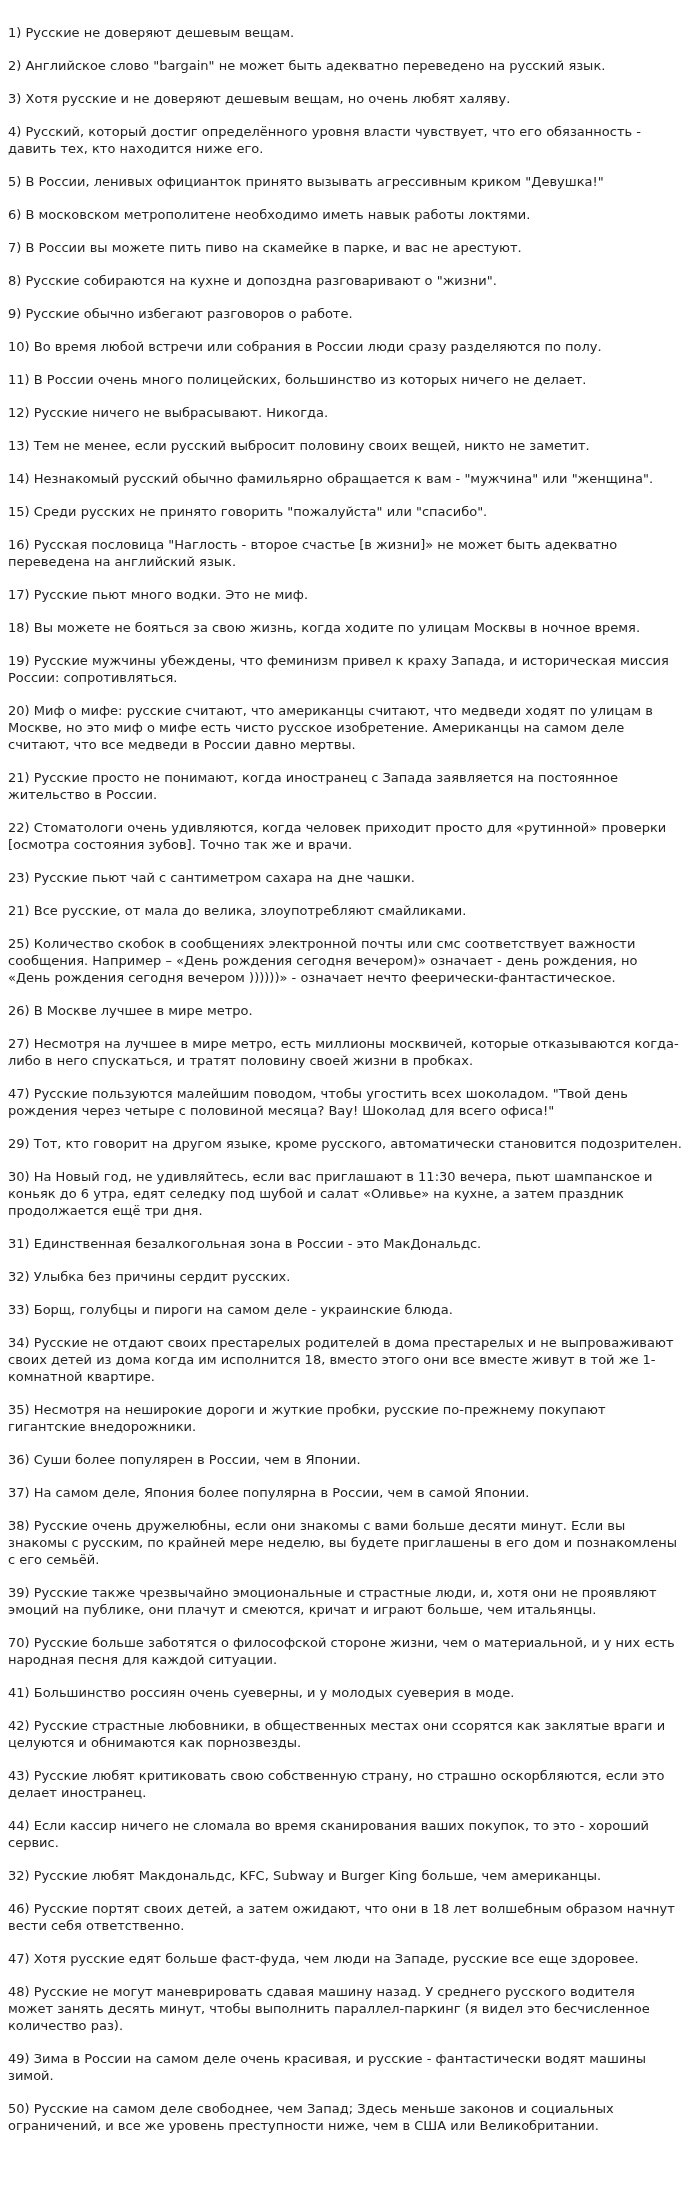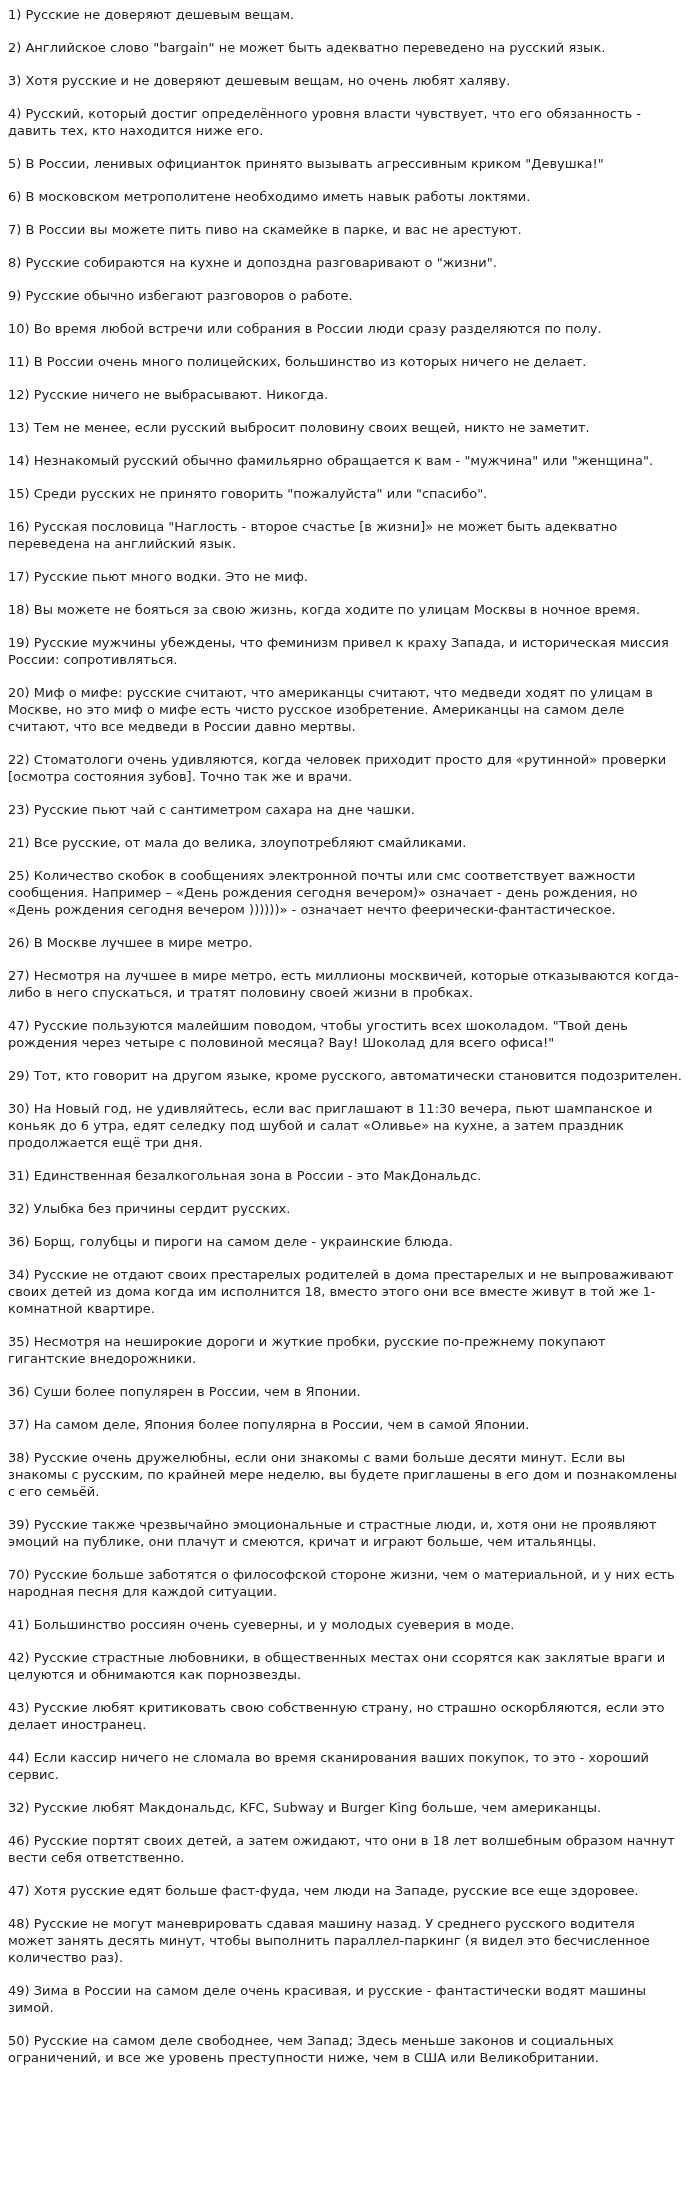--- a/index.html
+++ b/index.html
@@ -4,21 +4,21 @@
 <style>
   html, body {
     margin: 0;
     padding: 0;
     background: #ffffff;
   }
   .page {
     width: 700px;
     min-height: 2200px;
     box-sizing: border-box;
-    padding: 6px 10px 12px 8px;
+    padding: 24px 10px 12px 8px;
     background: #ffffff;
     font-family: "DejaVu Sans", "Liberation Sans", sans-serif;
     color: #222222;
   }
   .item {
     margin: 0 0 16px 0;
     font-size: 13px;
     line-height: 17px;
     max-width: 674px;
     white-space: normal;
@@ -64,20 +64,21 @@
   <p class="item">16) Русская пословица "Наглость - второе счастье [в жизни]» не может быть адекватно переведена на английский язык.</p>
 
   <p class="item">17) Русские пьют много водки. Это не миф.</p>
 
   <p class="item">18) Вы можете не бояться за свою жизнь, когда ходите по улицам Москвы в ночное время.</p>
 
   <p class="item">19) Русские мужчины убеждены, что феминизм привел к краху Запада, и историческая миссия России: сопротивляться.</p>
 
   <p class="item">20) Миф о мифе: русские считают, что американцы считают, что медведи ходят по улицам в Москве, но это миф о мифе есть чисто русское изобретение. Американцы на самом деле считают, что все медведи в России давно мертвы.</p>
 
+  <p class="item">21) Русские просто не понимают, когда иностранец с Запада заявляется на постоянное жительство в России.</p>
 
   <p class="item">22) Стоматологи очень удивляются, когда человек приходит просто для «рутинной» проверки [осмотра состояния зубов]. Точно так же и врачи.</p>
 
   <p class="item">23) Русские пьют чай с сантиметром сахара на дне чашки.</p>
 
   <p class="item">21) Все русские, от мала до велика, злоупотребляют смайликами.</p>
 
   <p class="item">25) Количество скобок в сообщениях электронной почты или смс соответствует важности сообщения. Например – «День рождения сегодня вечером)» означает - день рождения, но «День рождения сегодня вечером ))))))» - означает нечто феерически-фантастическое.</p>
 
   <p class="item">26) В Москве лучшее в мире метро.</p>
@@ -87,21 +88,21 @@
   <p class="item">47) Русские пользуются малейшим поводом, чтобы угостить всех шоколадом. "Твой день рождения через четыре с половиной месяца? Вау! Шоколад для всего офиса!"</p>
 
   <p class="item">29) Тот, кто говорит на другом языке, кроме русского, автоматически становится подозрителен.</p>
 
   <p class="item">30) На Новый год, не удивляйтесь, если вас приглашают в 11:30 вечера, пьют шампанское и коньяк до 6 утра, едят селедку под шубой и салат «Оливье» на кухне, а затем праздник продолжается ещё три дня.</p>
 
   <p class="item">31) Единственная безалкогольная зона в России - это МакДональдс.</p>
 
   <p class="item">32) Улыбка без причины сердит русских.</p>
 
-  <p class="item">36) Борщ, голубцы и пироги на самом деле - украинские блюда.</p>
+  <p class="item">33) Борщ, голубцы и пироги на самом деле - украинские блюда.</p>
 
   <p class="item">34) Русские не отдают своих престарелых родителей в дома престарелых и не выпроваживают своих детей из дома когда им исполнится 18, вместо этого они все вместе живут в той же 1-комнатной квартире.</p>
 
   <p class="item">35) Несмотря на неширокие дороги и жуткие пробки, русские по-прежнему покупают гигантские внедорожники.</p>
 
   <p class="item">36) Суши более популярен в России, чем в Японии.</p>
 
   <p class="item">37) На самом деле, Япония более популярна в России, чем в самой Японии.</p>
 
   <p class="item">38) Русские очень дружелюбны, если они знакомы с вами больше десяти минут. Если вы знакомы с русским, по крайней мере неделю, вы будете приглашены в его дом и познакомлены с его семьёй.</p>

